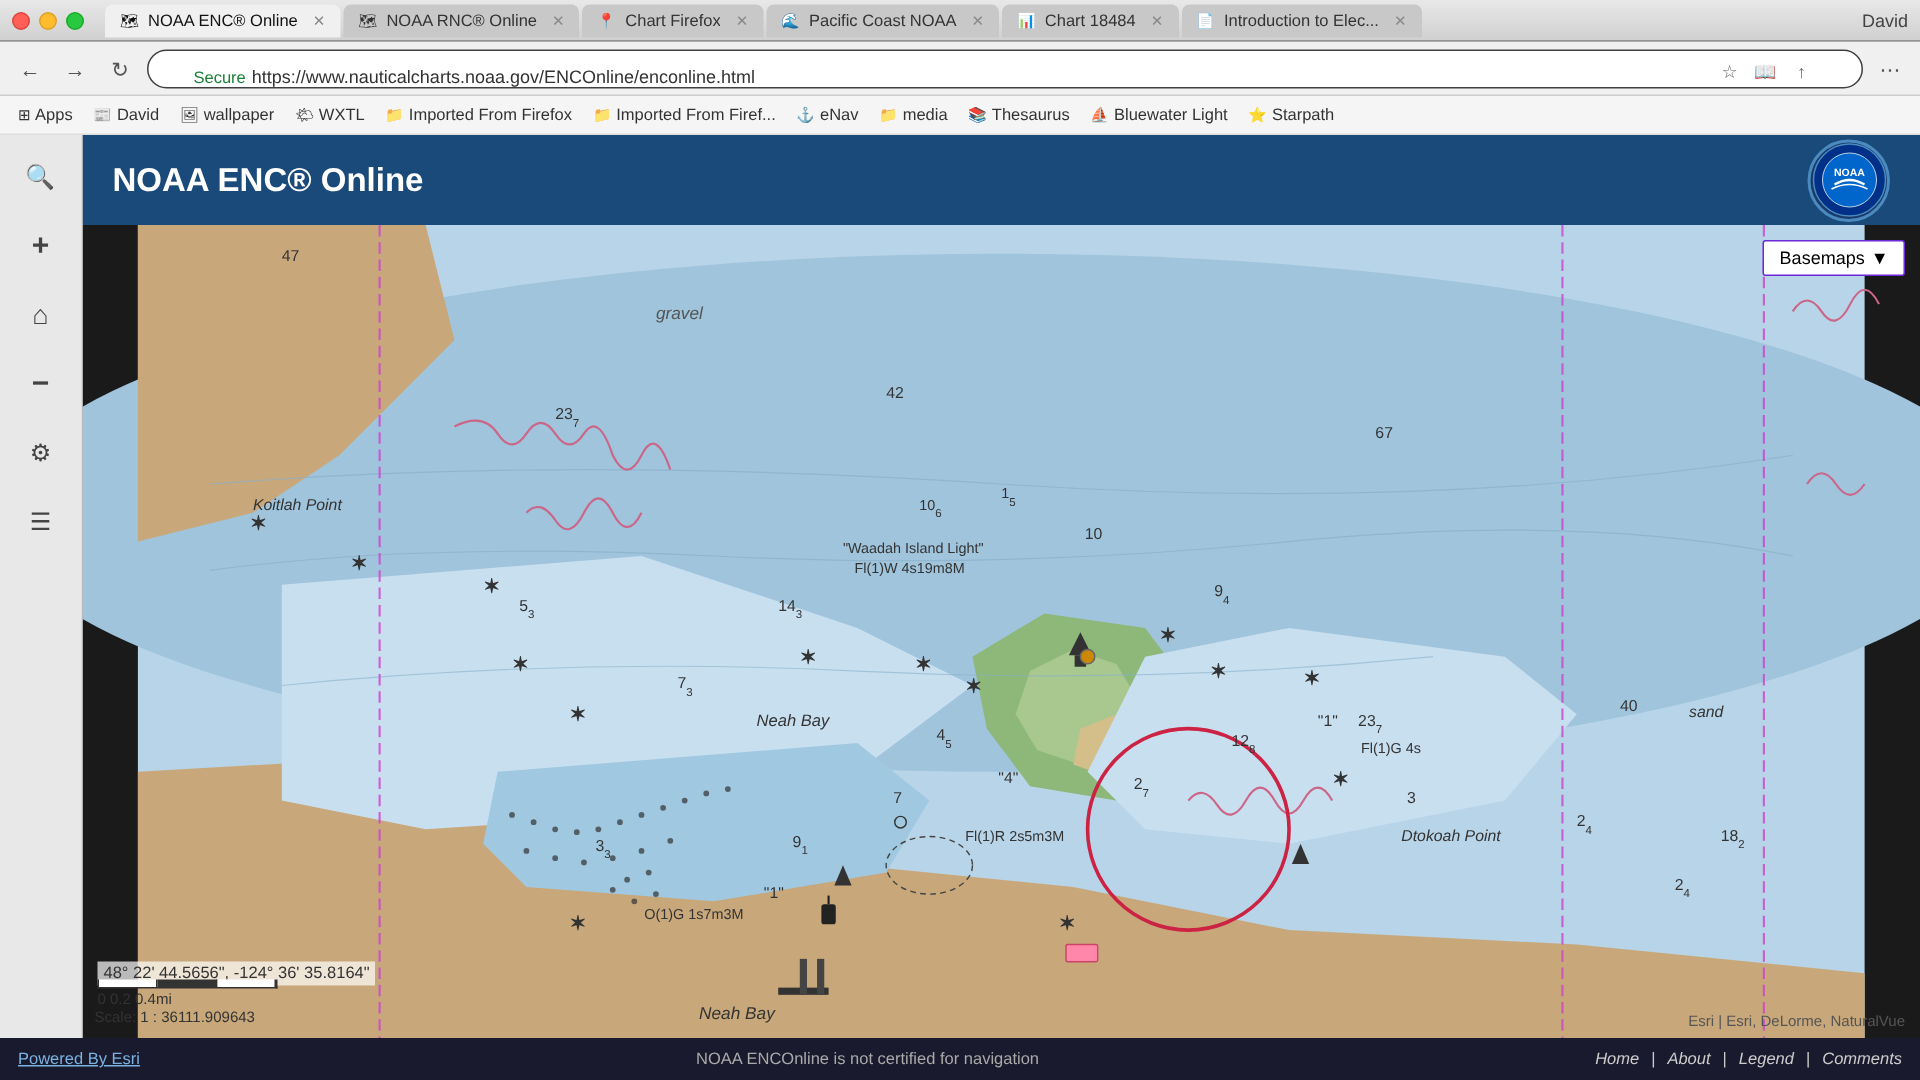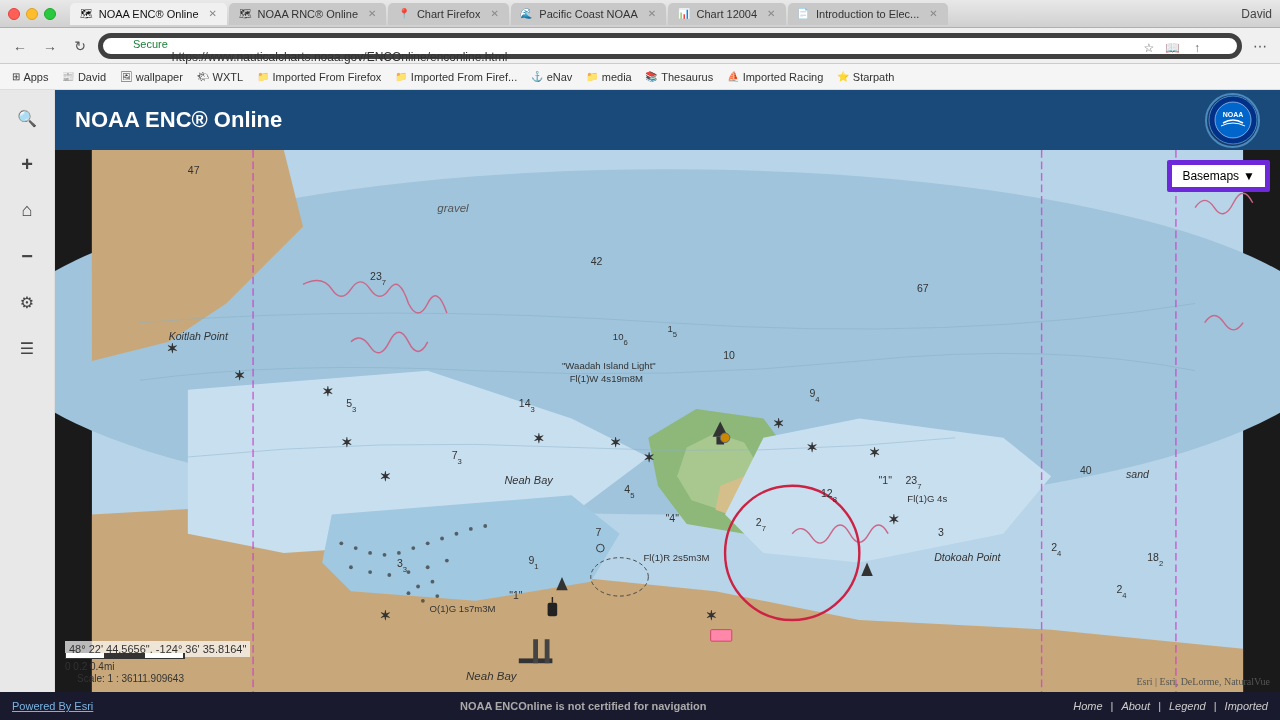--- a/index.html
+++ b/index.html
@@ -52,27 +52,27 @@
       display: flex;
       align-items: center;
       padding: 0 8px;
       gap: 6px;
       border-bottom: 1px solid #ccc;
     }
     .nav-btn { width: 24px; height: 24px; display: flex; align-items: center; justify-content: center; cursor: pointer; color: #555; font-size: 14px; border-radius: 3px; }
     #url-bar {
       flex: 1;
       height: 26px;
-      border: 5px solid #404040;
+      border: 1px solid #404040;
       border-radius: 13px;
       padding: 0 30px;
       font-size: 12px;
       background: white;
       display: flex;
-      align-items: flex-start;
+      align-items: flex-end;
       position: relative;
     }
     .url-secure { color: #1a7f37; font-size: 11px; margin-right: 4px; }
     .url-text { color: #333; font-size: 12px; flex: 1; overflow: hidden; white-space: nowrap; margin-top: 12px; }
     .url-icons { display: flex; gap: 4px; }
     .url-icon { width: 20px; height: 20px; display: flex; align-items: center; justify-content: center; cursor: pointer; color: #666; font-size: 12px; }
 
     
     #bookmarks-bar {
       height: 26px;
@@ -172,21 +172,21 @@
       justify-content: center;
       overflow: hidden;
     }
 
     
     #basemaps-btn {
       position: absolute;
       top: 70px;
       right: 10px;
       background: white;
-      border: 5px solid #6d28d9;
+      border: 1px solid #6d28d9;
       padding: 4px 10px;
       font-size: 12px;
       cursor: pointer;
       display: flex;
       align-items: center;
       gap: 4px;
       z-index: 10;
       border-radius: 2px;
     }
 
@@ -207,21 +207,21 @@
       align-items: center;
       padding: 0 12px;
       color: #ccc;
       font-size: 11px;
       position: absolute;
       bottom: 0;
       left: 0;
       right: 0;
     }
     #footer-left a { color: #7ab3e0; text-decoration: underline; cursor: pointer; }
-    #footer-center { flex: 1; text-align: center; color: #aaa; font-weight: bold; }
+    #footer-center { flex: 1; text-align: center; color: #aaa; }
     #footer-right { display: flex; gap: 8px; }
     #footer-right a { color: #ccc; text-decoration: none; cursor: pointer; font-style: italic; }
 
     
     .map-svg { width: 100%; height: 100%; }
 
     
     #coords-display {
       position: absolute;
       bottom: 35px;
@@ -251,21 +251,20 @@
       font-size: 10px;
       color: #333;
       margin-top: 2px;
     }
     #esri-credit {
       position: absolute;
       bottom: 5px;
       right: 10px;
       font-size: 10px;
       color: #555;
-      font-family: Liberation Serif, serif;
     }
   </style>
 </head>
 <body>
 
 <div id="titlebar">
   <div class="traffic-light tl-close"></div>
   <div class="traffic-light tl-min"></div>
   <div class="traffic-light tl-max"></div>
   <div id="tabs-bar">
@@ -285,21 +284,21 @@
         <span style="overflow:hidden;text-overflow:ellipsis;max-width:120px">Chart Firefox</span>
         <span class="tab-close">✕</span>
       </div>
       <div class="browser-tab">
         <span style="font-size:10px">🌊</span>
         <span style="overflow:hidden;text-overflow:ellipsis;max-width:120px">Pacific Coast NOAA</span>
         <span class="tab-close">✕</span>
       </div>
       <div class="browser-tab">
         <span style="font-size:10px">📊</span>
-        <span style="overflow:hidden;text-overflow:ellipsis;max-width:120px">Chart 12004</span>
+        <span style="overflow:hidden;text-overflow:ellipsis;max-width:120px">Chart 18484</span>
         <span class="tab-close">✕</span>
       </div>
       <div class="browser-tab">
         <span style="font-size:10px">📄</span>
         <span style="overflow:hidden;text-overflow:ellipsis;max-width:120px">Introduction to Elec...</span>
         <span class="tab-close">✕</span>
       </div>
     </div>
   <div id="user-name">David</div>
 </div>
@@ -353,21 +352,21 @@
     <div class="bookmark-item">
       <span class="bookmark-folder">📁</span>
       <span>media</span>
     </div>
     <div class="bookmark-item">
       <span class="bookmark-folder">📚</span>
       <span>Thesaurus</span>
     </div>
     <div class="bookmark-item">
       <span class="bookmark-folder">⛵</span>
-      <span>Imported Racing</span>
+      <span>Bluewater Light</span>
     </div>
     <div class="bookmark-item">
       <span class="bookmark-folder">⭐</span>
       <span>Starpath</span>
     </div>
   </div>
 
 <div id="main-content">
 
   <div id="sidebar">
@@ -564,36 +563,36 @@
           <div class="scale-ruler">
             <div class="scale-seg-white"></div>
             <div class="scale-seg-black"></div>
             <div class="scale-seg-white"></div>
           </div>
         </div>
         <div id="scale-text">0    0.2    0.4mi</div>
       </div>
 
       
-      <div style="position:absolute;bottom:8px;left:22px;font-size:10px;color:#333;">Scale: 1 : 36111.909643</div>
+      <div style="position:absolute;bottom:8px;left:8px;font-size:10px;color:#333;">Scale: 1 : 36111.909643</div>
 
       
       <div id="esri-credit">Esri | Esri, DeLorme, NaturalVue</div>
     </div>
   </div>
 </div>
 
 <div id="footer">
   <div id="footer-left">
     <a>Powered By Esri</a>
   </div>
   <div id="footer-center">NOAA ENCOnline is not certified for navigation</div>
   <div id="footer-right">
 
   <a href="#">Home</a>
       <span> | </span>
       <a href="#">About</a>
       <span> | </span>
       <a href="#">Legend</a>
       <span> | </span>
-      <a href="#">Imported</a>
+      <a href="#">Comments</a>
     </div>
 </div>
 
 </body></html>

